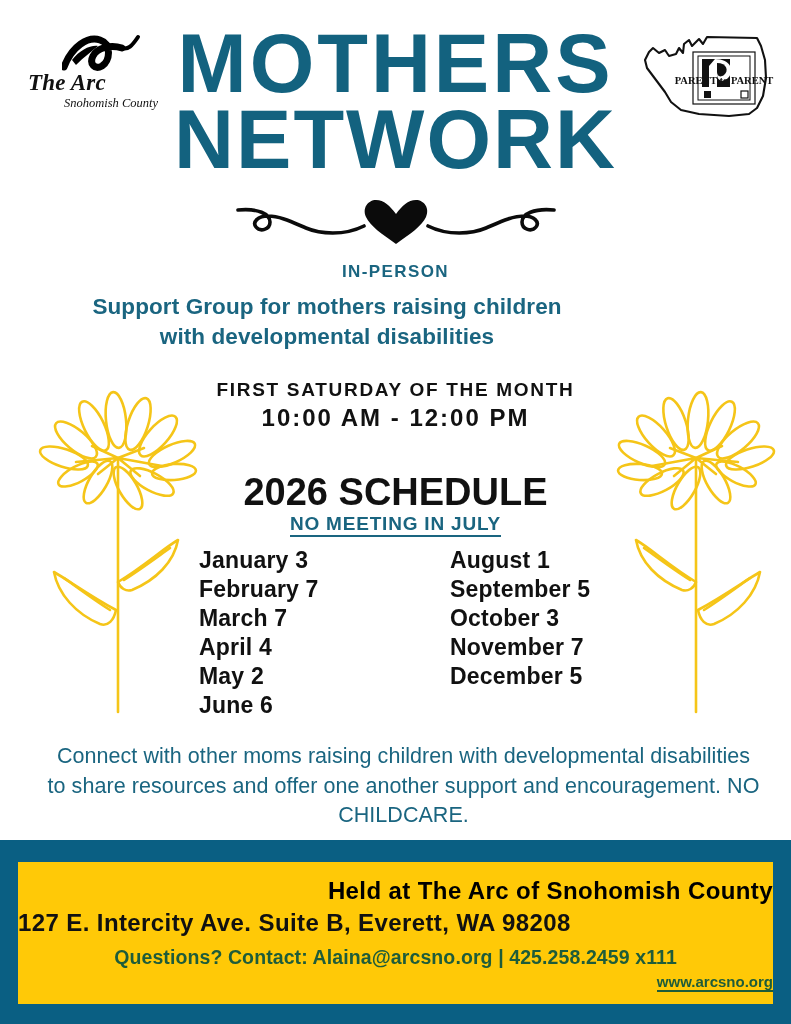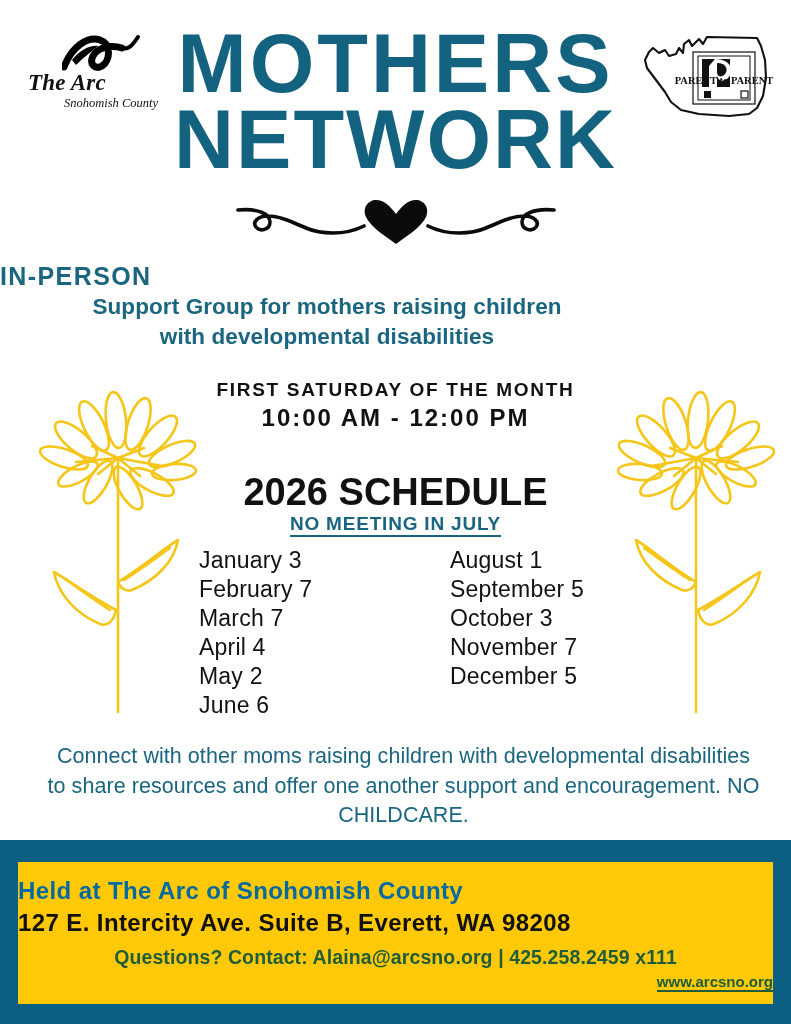--- a/index.html
+++ b/index.html
@@ -44,22 +44,22 @@
     letter-spacing:3px;
     color:#13627F;
   }
   .title .ln2 { display:block; letter-spacing:2px; }
 
   
   .divider { position:absolute; left:0; top:196px; width:791px; text-align:center; }
 
   
   .inperson {
-    position:absolute; left:0; top:262px; width:791px; 
-    font-size:25px; font-weight:bold; letter-spacing:1.4px; color:#1A6580;
+    position:absolute; left:0; top:262px; width:791px; text-align:center;
+    font-size:17px; font-weight:bold; letter-spacing:1.4px; color:#1A6580;
   }
   .subtitle {
     position:absolute; left:0; top:292px; width:654px; text-align:center;
     font-size:22.5px; font-weight:bold; line-height:1.32; color:#1A6580;
     letter-spacing:.1px;
   }
 
   
   .when-line1 {
     position:absolute; left:0; top:379px; width:791px; text-align:center;
@@ -78,21 +78,21 @@
   .sched-note {
     position:absolute; left:0; top:513px; width:791px; text-align:center;
     font-size:19px; font-weight:bold; letter-spacing:.8px; color:#1A6580;
   }
   .sched-note span { border-bottom:2px solid #1A6580; padding-bottom:1px; }
 
   
   .dates { position:absolute; left:0; top:546px; width:791px; }
   .col {
     position:absolute; top:0;
-    font-size:23px; font-weight:normal; color:#111; line-height:1.26;
+    font-size:23px; font-weight:bold; color:#111; line-height:1.26;
     letter-spacing:.2px;
   }
   .col-left  { left:199px; }
   .col-right { left:450px; }
 
   
   .desc {
     position:absolute; left:46px; top:742px; width:715px;
     text-align:center;
     font-size:21.5px; color:#1A6580; line-height:1.38;
@@ -103,22 +103,22 @@
   .footer-band {
     position:absolute; left:0; bottom:0; width:791px; height:184px;
     background:#0A5F83;
   }
   .footer-box {
     position:absolute; left:18px; top:22px;
     width:755px; height:142px;
     background:#FFC907;
   }
   .f-held {
-    position:absolute; left:0; top:15px; width:755px; text-align:left;
-    font-size:24px; font-weight:bold; color:#0369a1; letter-spacing:.4px;
+    position:absolute; left:0; top:15px; width:755px; text-align:right;
+    font-size:24px; font-weight:bold; color:#000000; letter-spacing:.4px;
   }
   .f-addr {
     position:absolute; left:0; top:47px; width:755px; text-align:left;
     font-size:24px; font-weight:bold; color:#111; letter-spacing:.4px;
   }
   .f-contact {
     position:absolute; left:0; top:84px; width:755px; text-align:center;
     font-size:19.5px; font-weight:bold; color:#1E5C3A; letter-spacing:.1px;
   }
   .f-web {

